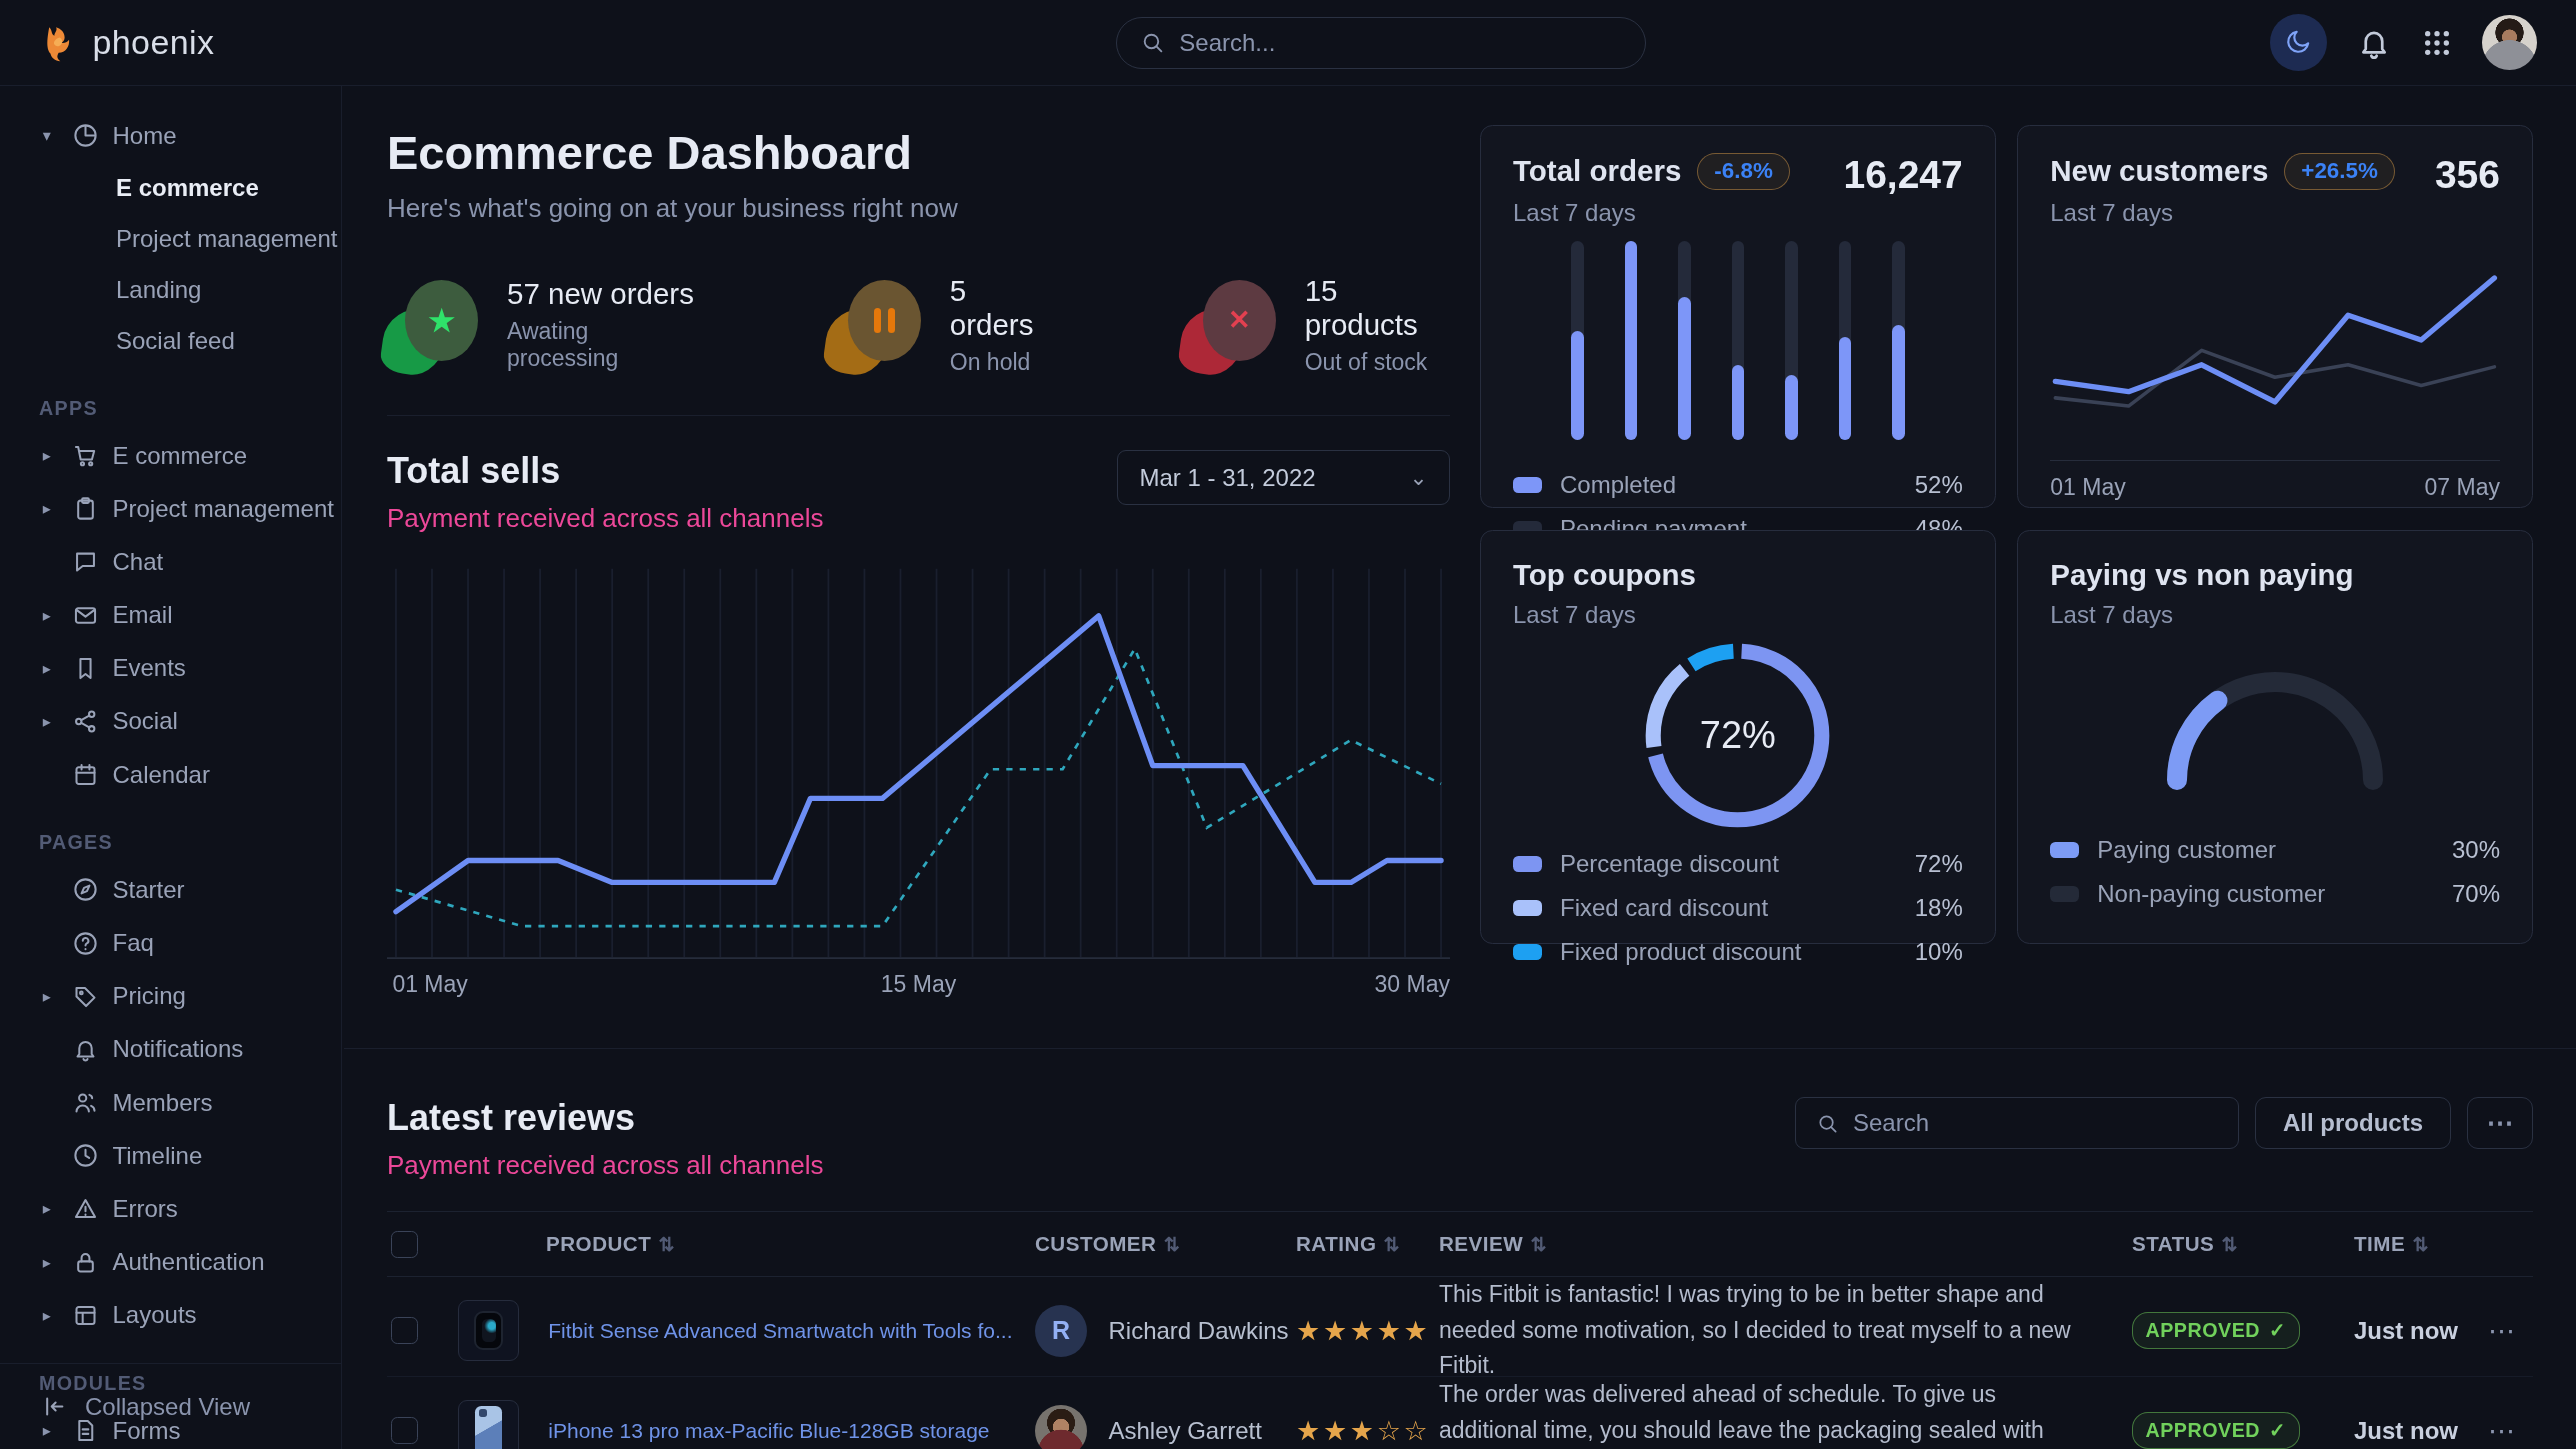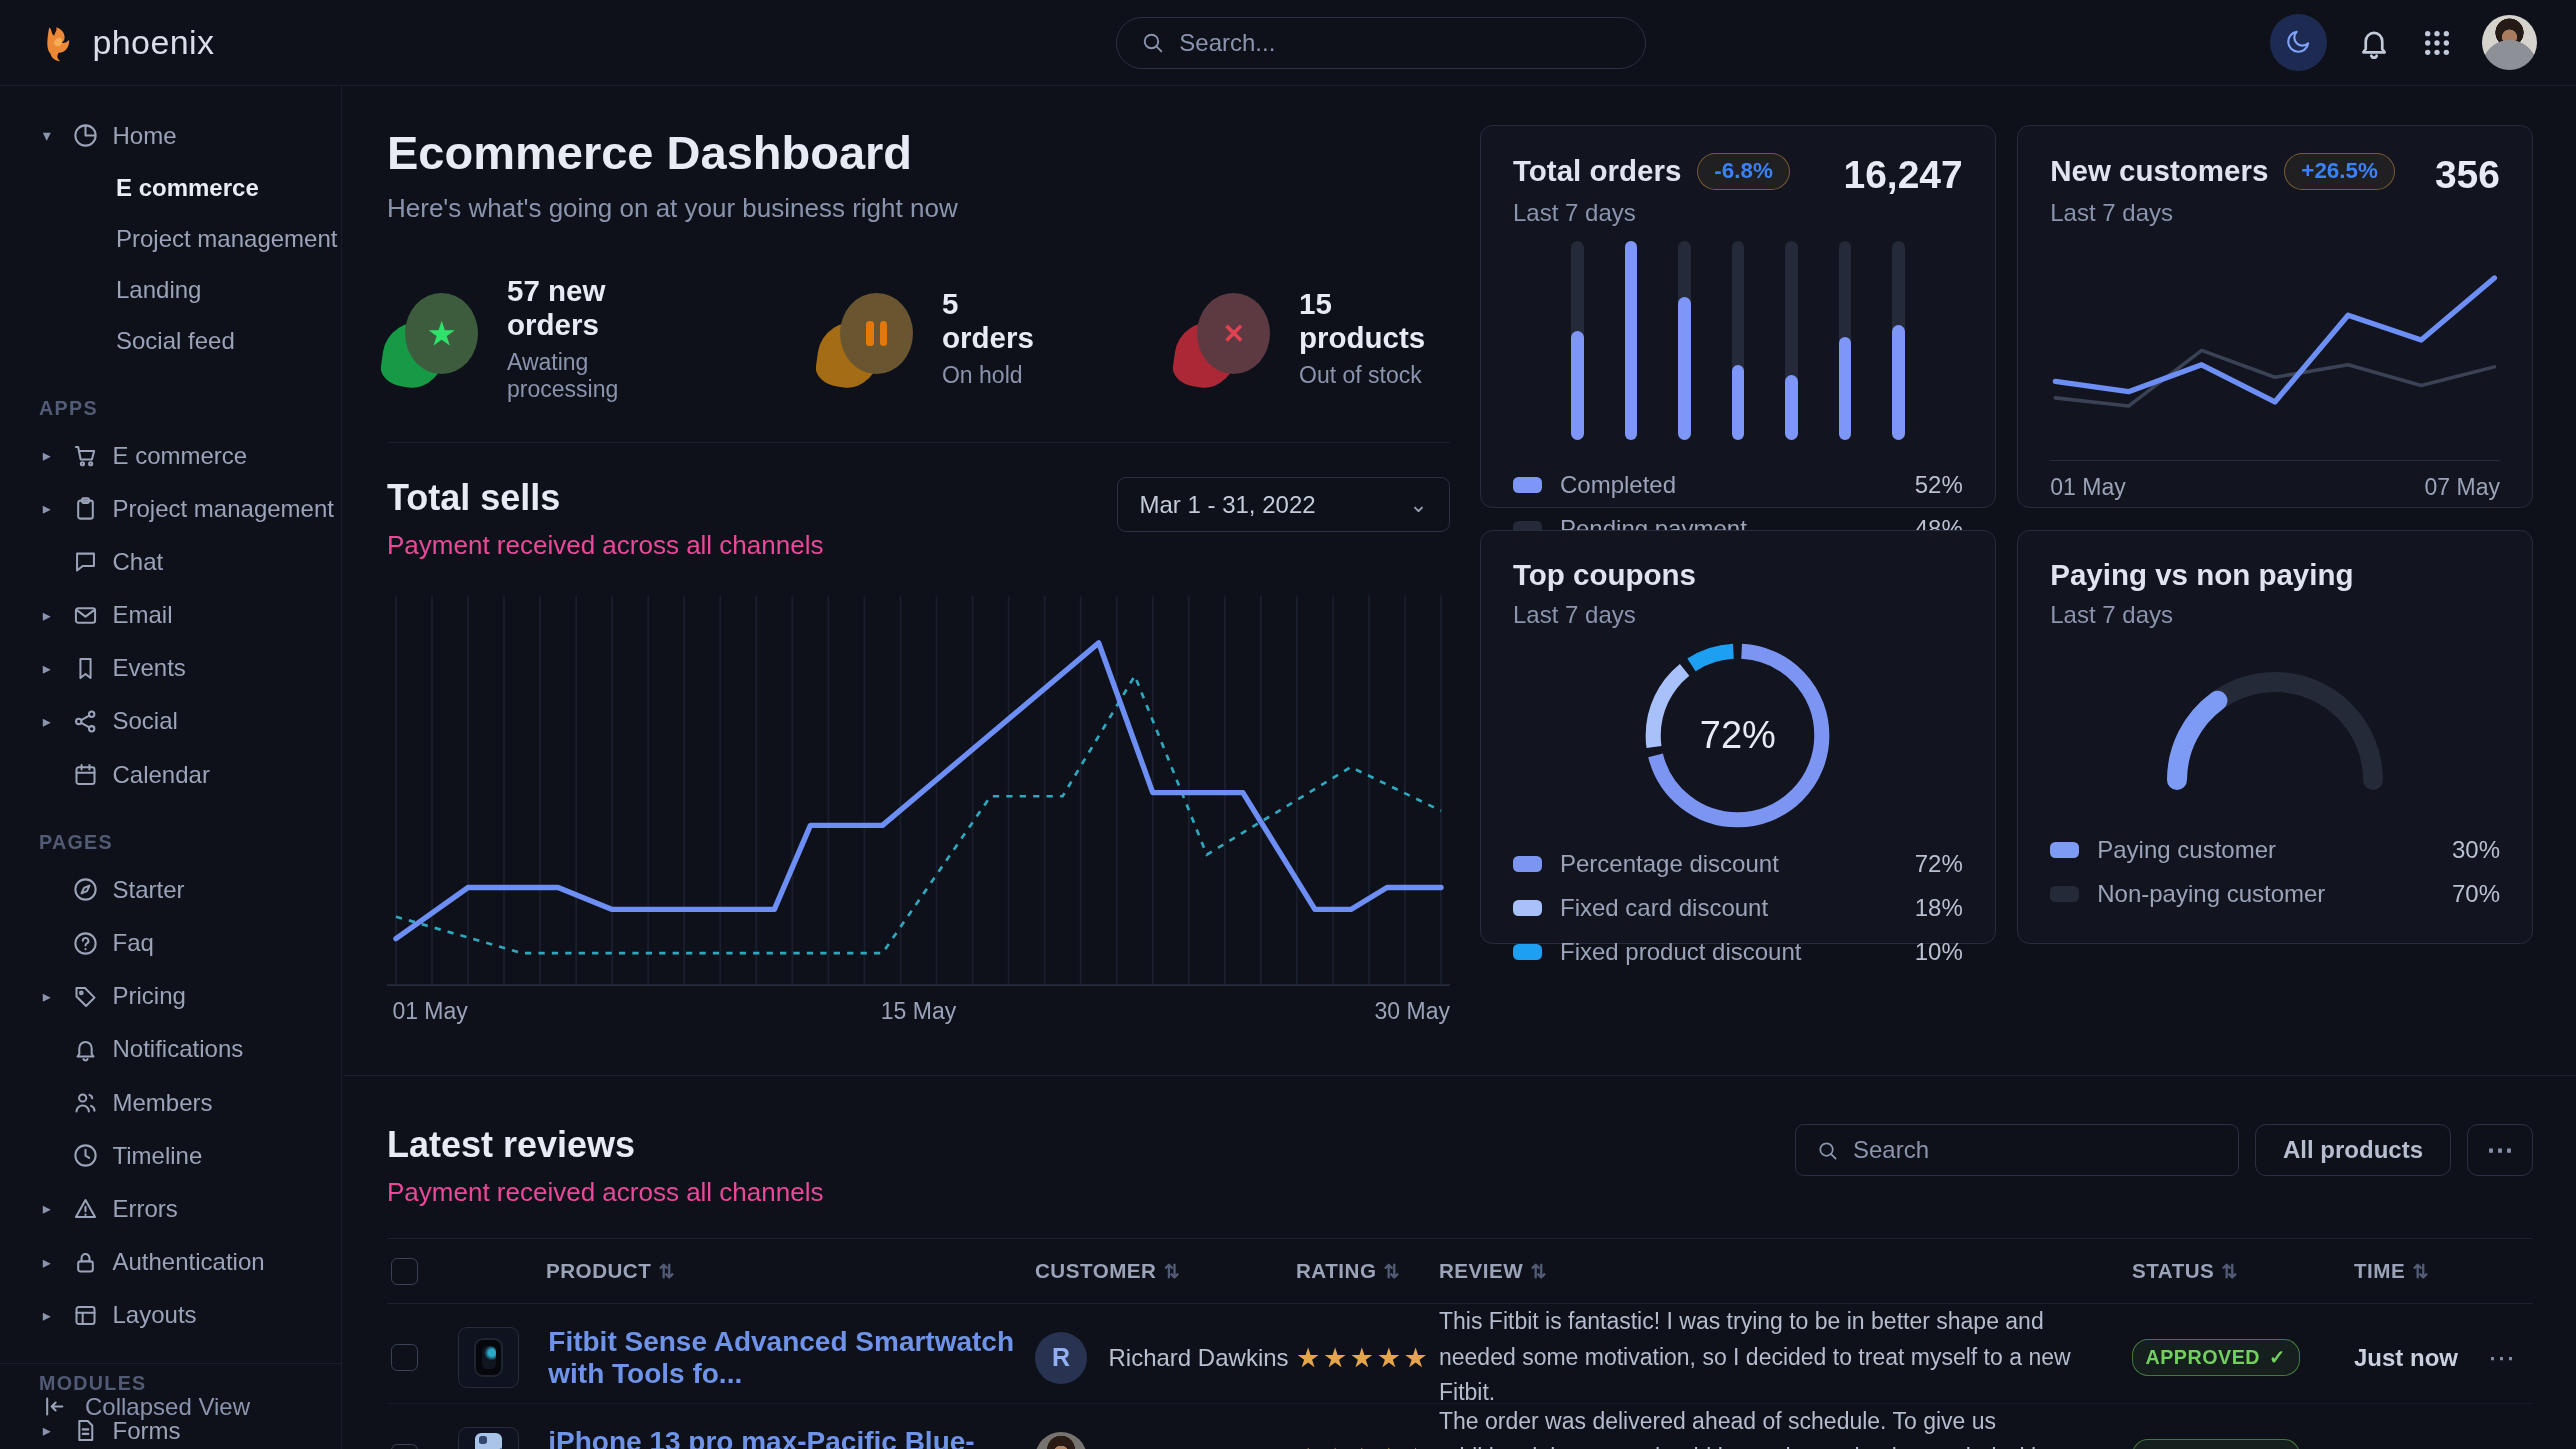--- a/index.html
+++ b/index.html
@@ -49,21 +49,21 @@
   .page-title { font-size:47px; font-weight:700; color:#e7ebf4; }
   .page-sub { font-size:26px; color:#8a94ad; margin-top:12.5px; }
 
   .stats-row { display:flex; align-items:center; gap:134px; margin-top:50px; }
   .stat { display:flex; align-items:center; gap:27px; }
   .blob { position:relative; width:93px; height:90px; flex:none; }
   .leaf { position:absolute; left:-3.6px; bottom:-5.4px; width:64px; height:68px;
     border-radius:72% 28% 58% 42% / 60% 40% 72% 28%; transform:rotate(8deg); }
   .disc { position:absolute; right:1.8px; top:0; width:73px; height:81px; border-radius:50%;
     display:flex; align-items:center; justify-content:center; font-size:30px; font-weight:700; }
-  .stat-value { font-size:29.5px; font-weight:700; color:#e7ebf4; }
+  .stat-value { font-size:29.5px; font-weight:400; color:#e7ebf4; }
   .stat-cap { font-size:23px; color:#8a94ad; margin-top:7.2px; }
   .pause-bars { display:flex; gap:6.3px; }
   .pause-bars i { width:7.2px; height:25px; border-radius:3.6px; background:#e5780b; }
 
   .h-divider { height:1.8px; background:#1a1f2d; margin-top:39px; }
 
   .sells-header { display:flex; align-items:flex-start; margin-top:34px; }
   .sec-title { font-size:36px; font-weight:700; color:#e7ebf4; }
   .sec-sub { font-size:26px; color:#ec4899; margin-top:10.7px; }
   .date-select { margin-left:auto; width:333px; height:55px; border:1.8px solid #2a3142; border-radius:9px;
@@ -129,21 +129,21 @@
   .trow { height:100px; border-bottom:1.8px solid #161b28; }
   .checkbox { width:27px; height:27px; border:1.8px solid #3a4358; border-radius:6.3px; }
   .prod-cell { display:flex; align-items:center; gap:29px; padding-left:14.3px; }
   .thumb { width:61px; height:61px; border:1.8px solid #262c3d; border-radius:9px; background:#0f1320;
     display:flex; align-items:center; justify-content:center; flex:none; }
   .watch { width:29px; height:39px; background:#05070c; border:2.7px solid #1e2430; border-radius:9px; position:relative; }
   .watch::after { content:""; position:absolute; inset:6.3px 5.4px; border-radius:5.4px;
     background:radial-gradient(circle at 70% 30%, #2aa9c9 0 18%, #10151f 40%); }
   .phone { width:27px; height:50px; border-radius:6.3px; background:linear-gradient(150deg,#a9c4e6 0 45%,#5c7fb9 46%); position:relative; }
   .phone::after { content:""; position:absolute; left:3.6px; top:3.6px; width:8px; height:8px; border-radius:2.7px; background:#32476b; }
-  .prod-link { font-size:28px; color:#6f93e8; font-weight:700; }
+  .prod-link { font-size:21px; color:#6f93e8; font-weight:400; }
   .cust-cell { display:flex; align-items:center; gap:21.5px; }
   .avatar-initial { width:52px; height:52px; border-radius:50%; background:#273350; color:#93b0f4;
     display:flex; align-items:center; justify-content:center; font-size:25px; font-weight:700; flex:none; }
   .avatar-photo { width:52px; height:52px; border-radius:50%; flex:none;
     background:
       radial-gradient(circle at 50% 92%, #6e2a2e 0 42%, transparent 43%),
       radial-gradient(circle at 50% 42%, #b08264 0 20%, transparent 21%),
       radial-gradient(circle at 50% 34%, #2a1c14 0 32%, transparent 33%),
       #77736e; }
   .cust-name { font-size:24px; color:#b8c0d0; }

